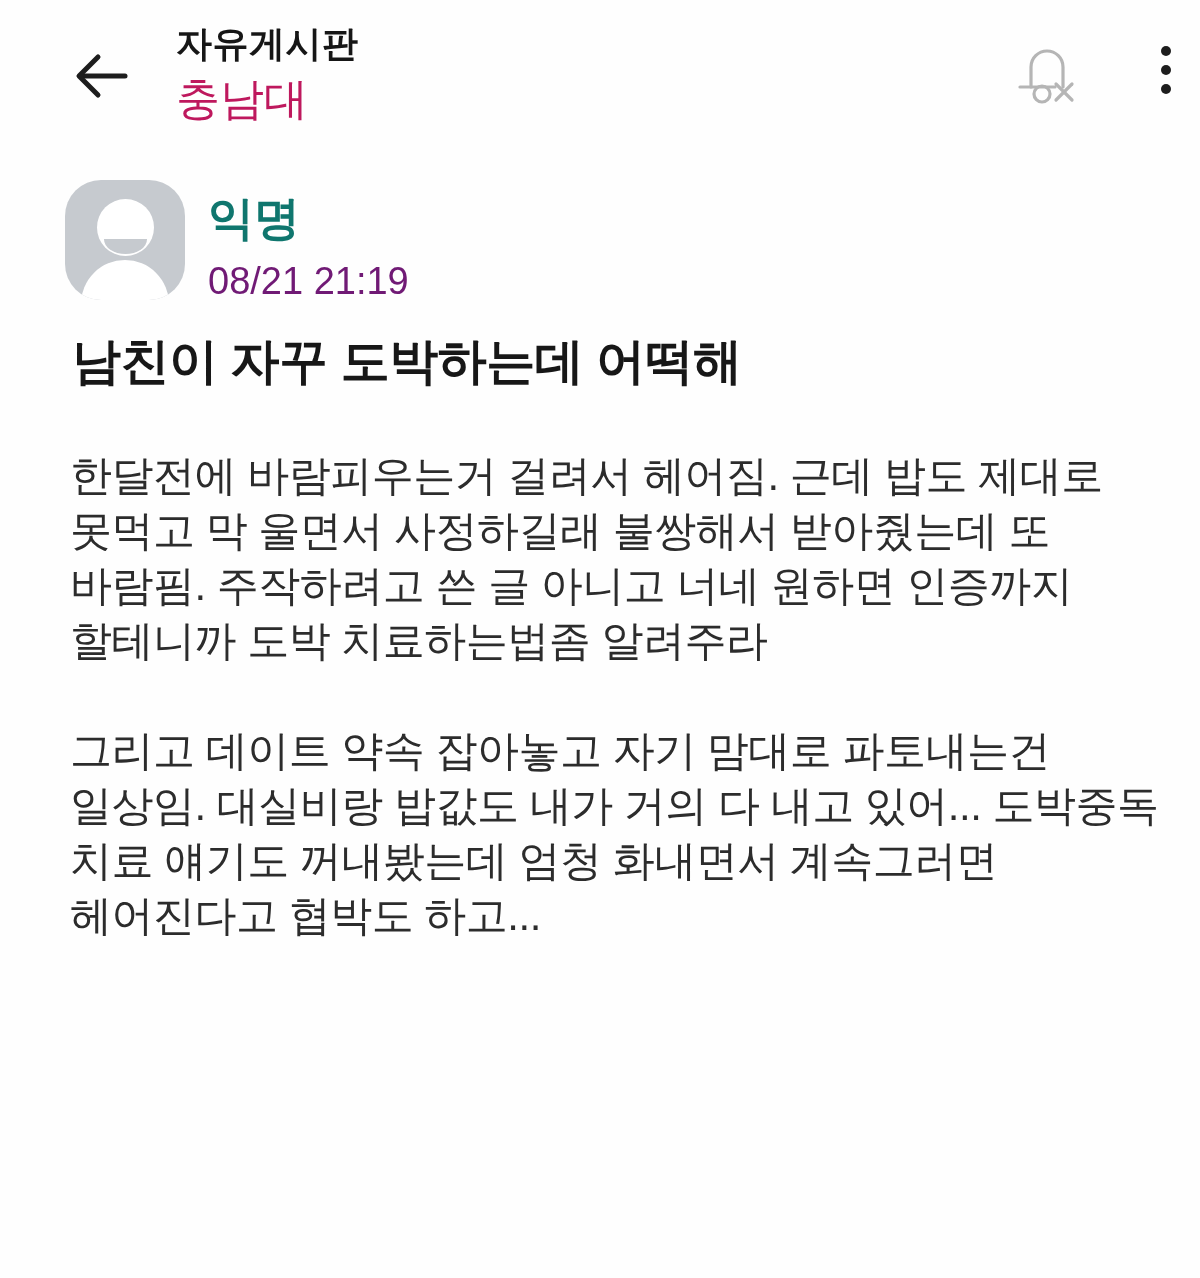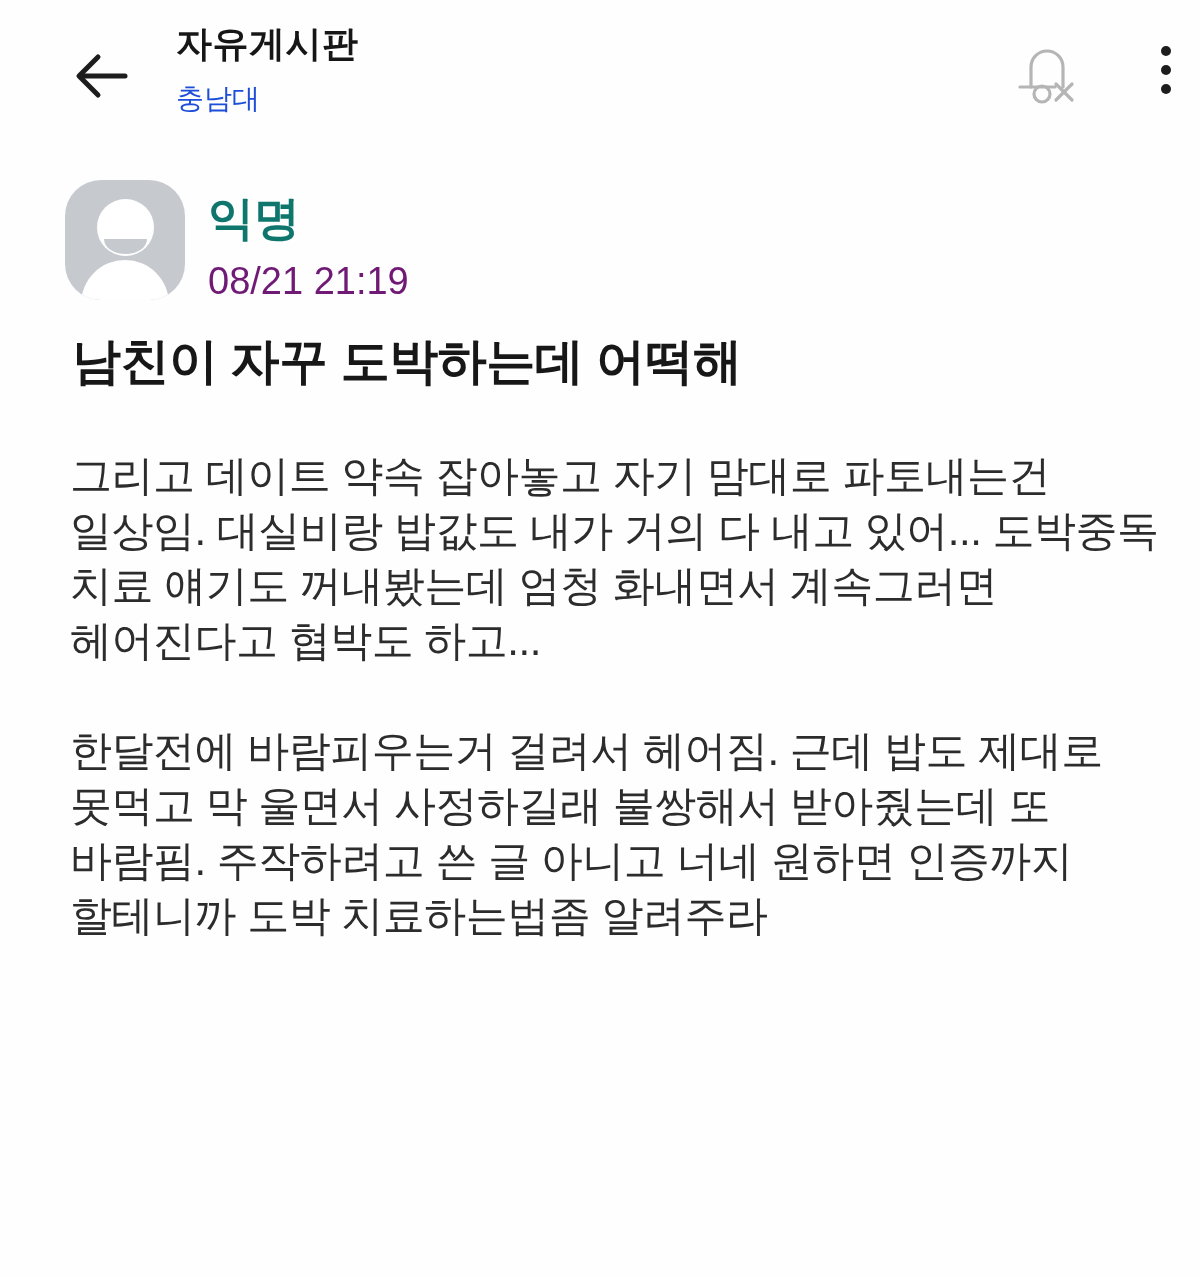--- a/index.html
+++ b/index.html
@@ -19,21 +19,21 @@
     width:72px; height:72px;
     display:flex; align-items:center; justify-content:center;
     cursor:pointer;
   }
   .titleblock { position:absolute; left:176px; top:22px; }
   .board-title {
     font-size:36px; font-weight:bold; color:#161616;
     letter-spacing:0.5px; line-height:44px; white-space:nowrap;
   }
   .board-subtitle {
-    font-size:28px; color:#1d4ed8;
+    font-size:44px; color:#be185d;
     line-height:40px; margin-top:13px; white-space:nowrap;
   }
   .bell-button {
     position:absolute; left:1005px; top:30px;
     width:84px; height:86px;
     display:flex; align-items:center; justify-content:center;
     cursor:pointer;
   }
   .menu-button {
     position:absolute; left:1134px; top:32px;
@@ -138,23 +138,23 @@
     <div class="head"></div>
     <div class="smile"></div>
     <div class="torso"></div>
   </div>
   <div class="author-name">익명</div>
   <div class="post-timestamp">08/21 21:19</div>
 
   <div class="post-title">남친이 자꾸 도박하는데 어떡해</div>
 
   <div class="post-body">
+    <div class="para">한달전에 바람피우는거 걸려서 헤어짐. 근데 밥도 제대로
+못먹고 막 울면서 사정하길래 불쌍해서 받아줬는데 또
+바람핌. 주작하려고 쓴 글 아니고 너네 원하면 인증까지
+할테니까 도박 치료하는법좀 알려주라</div>
     <div class="para">그리고 데이트 약속 잡아놓고 자기 맘대로 파토내는건
 일상임. 대실비랑 밥값도 내가 거의 다 내고 있어... 도박중독
 치료 얘기도 꺼내봤는데 엄청 화내면서 계속그러면
 헤어진다고 협박도 하고...</div>
-    <div class="para">한달전에 바람피우는거 걸려서 헤어짐. 근데 밥도 제대로
-못먹고 막 울면서 사정하길래 불쌍해서 받아줬는데 또
-바람핌. 주작하려고 쓴 글 아니고 너네 원하면 인증까지
-할테니까 도박 치료하는법좀 알려주라</div>
   </div>
 
 </div>
 
 </body></html>

